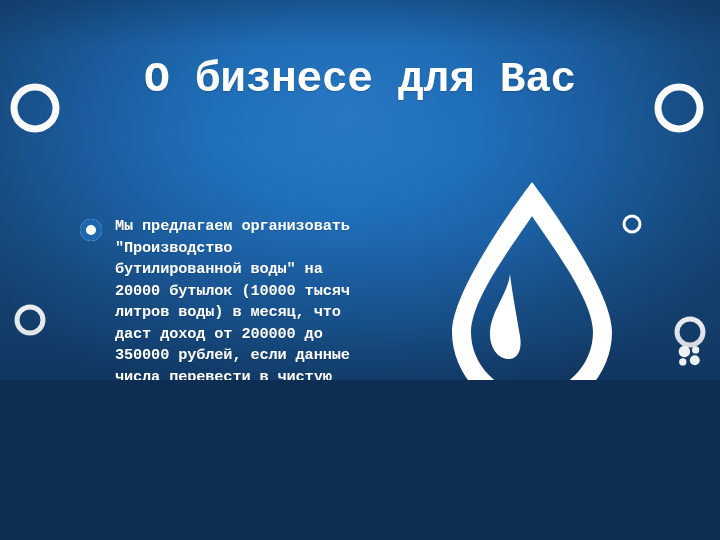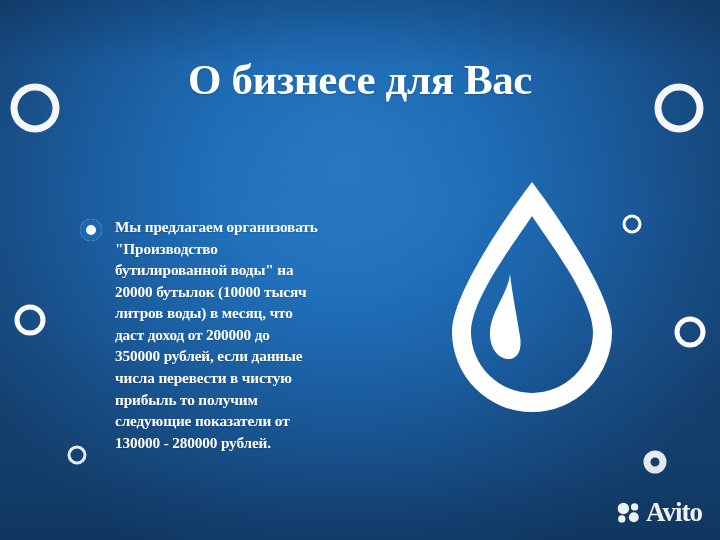--- a/index.html
+++ b/index.html
@@ -3,23 +3,23 @@
 <meta charset="utf-8">
 <style>
   html, body {
     margin: 0;
     padding: 0;
     background: #0d2d52;
   }
   #slide {
     position: relative;
     width: 720px;
-    height: 540px;
+    height: 380px;
     overflow: hidden;
-    font-family: Liberation Serif, serif;
+    font-family: Liberation Mono, monospace;
     background:
       radial-gradient(ellipse 62% 80% at 48% 30%, #2a79c6 0%, #2070bb 30%, #1b5d9f 58%, #184e86 78%, #14406f 100%);
   }
   
   #slide::after {
     content: "";
     position: absolute;
     inset: 0;
     pointer-events: none;
     background: linear-gradient(180deg,
@@ -172,16 +172,15 @@
              C 65 136, 60 110, 58 92 Z"></path>
   </svg>
 
   <div class="avito">
     <svg viewBox="0 0 30 26" width="24" height="21" aria-hidden="true">
       <circle cx="8" cy="8" r="7.2" fill="#ffffff"></circle>
       <circle cx="22" cy="6" r="4.6" fill="#ffffff"></circle>
       <circle cx="6" cy="21" r="4.6" fill="#ffffff"></circle>
       <circle cx="21" cy="19" r="6.2" fill="#ffffff"></circle>
     </svg>
-    <span class="avito-word">Avito</span>
   </div>
 
 </div>
 
 </body></html>

